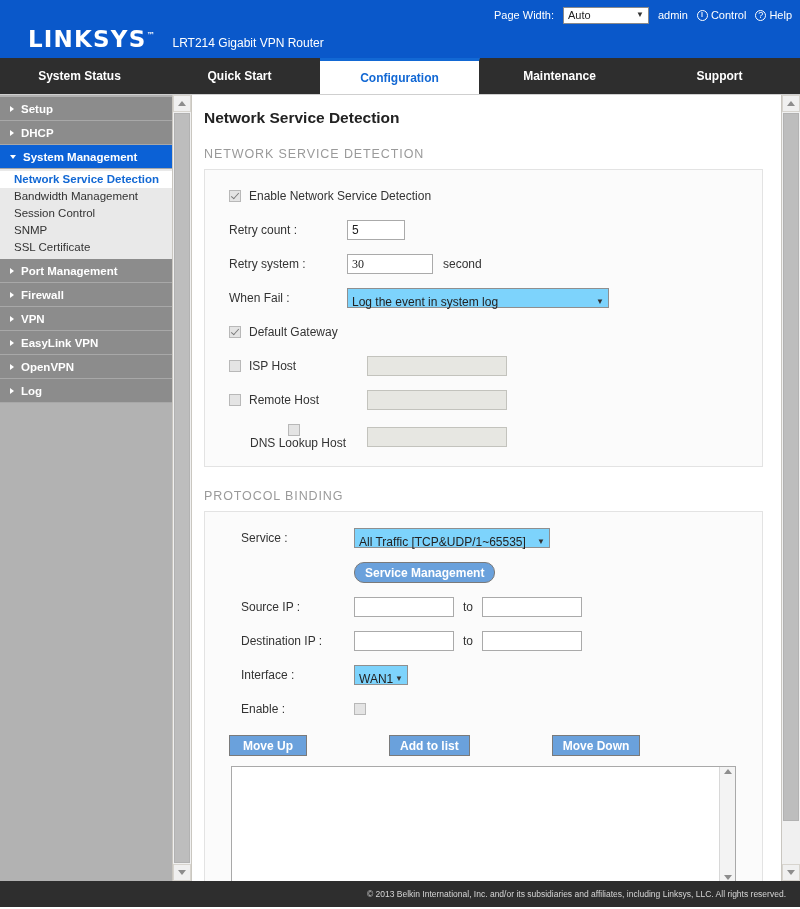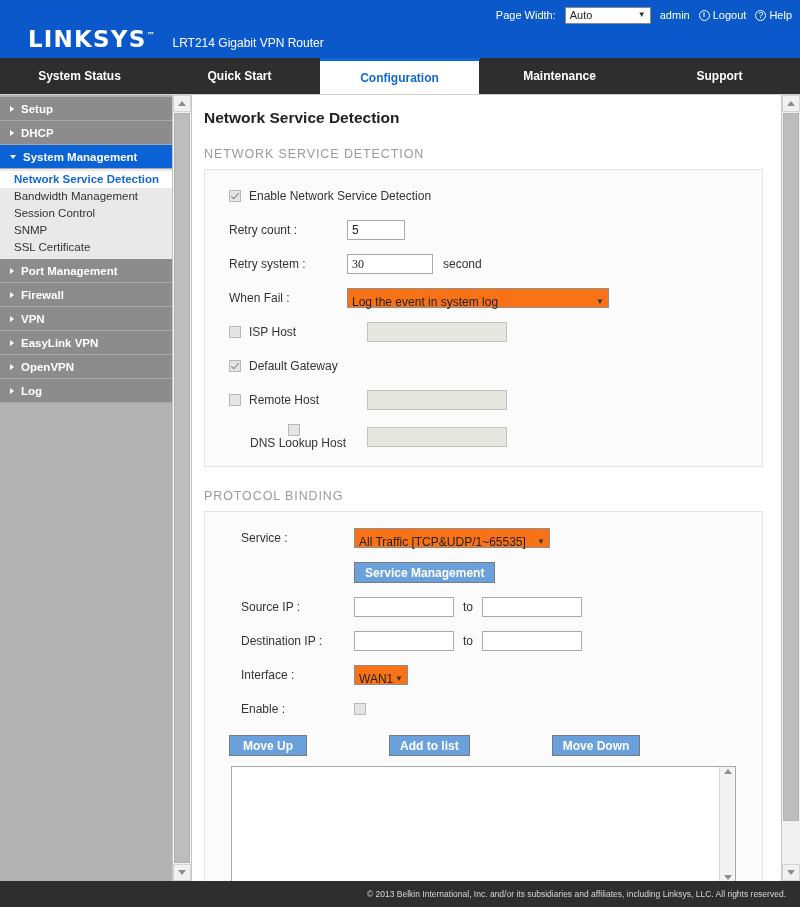--- a/index.html
+++ b/index.html
@@ -344,21 +344,21 @@
     padding: 0 4px;
     box-sizing: border-box;
     outline: none;
   }
   input.txt.dis {
     background: #e7e7e2;
     border: 1px solid #c3c3bd;
   }
   .sel {
     height: 20px;
-    background: #f97316;
+    background: #7dd3fc;
     border: 1px solid #8f8f8f;
     font-size: 12px;
     color: #222222;
     display: inline-flex;
     align-items: center;
     padding: 8px 16px 0 4px;
     position: relative;
     box-sizing: border-box;
     font-family: "Liberation Sans", sans-serif;
   }
@@ -445,21 +445,21 @@
 
   <div class="topbar">
     <span class="pw-label">Page Width:</span>
     <div class="pw-select">
       <span>Auto</span>
       <span class="caret">▼</span>
     </div>
     <span class="user">admin</span>
     <a class="tlink">
       <span class="circ-icon power"></span>
-      <span>Logout</span>
+      <span>Control</span>
     </a>
     <a class="tlink">
       <span class="circ-icon qmark"></span>
       <span>Help</span>
     </a>
   </div>
 
   <div class="brandrow">
     <div class="logo"><span>LINKSYS</span><sup>™</sup></div>
     <div class="model">LRT214  Gigabit VPN Router</div>
@@ -567,32 +567,32 @@
 
         <div class="row">
           <div class="lbl">When Fail :</div>
           <div class="sel" style="width:262px;">
             <span>Log the event in system log</span>
             <span class="caret">▼</span>
           </div>
         </div>
 
         <div class="row">
+          <div class="cb-row" style="padding-left:10px;">
+            <span class="cb checked"></span>
+            <span class="cb-label">Default Gateway</span>
+          </div>
+        </div>
+
+        <div class="row">
           <div class="cb-row" style="padding-left:10px;width:138px;">
             <span class="cb"></span>
             <span class="cb-label">ISP Host</span>
           </div>
           <input class="txt dis" style="width: 140px;" value="">
-        </div>
-
-        <div class="row">
-          <div class="cb-row" style="padding-left:10px;">
-            <span class="cb checked"></span>
-            <span class="cb-label">Default Gateway</span>
-          </div>
         </div>
 
         <div class="row">
           <div class="cb-row" style="padding-left:10px;width:138px;">
             <span class="cb"></span>
             <span class="cb-label">Remote Host</span>
           </div>
           <input class="txt dis" style="width: 140px;" value="">
         </div>
 
@@ -613,21 +613,21 @@
         <div class="row">
           <div class="lbl" style="width:135px;padding-left:22px;">Service :</div>
           <div class="sel" style="width:196px;">
             <span>All Traffic [TCP&amp;UDP/1~65535]</span>
             <span class="caret">▼</span>
           </div>
         </div>
 
         <div class="row">
           <div class="lbl" style="width:135px;padding-left:22px;"></div>
-          <div class="btn-blue" style="min-width:140px;">Service Management</div>
+          <div class="btn-blue" style="min-width:140px;border-radius:10px;">Service Management</div>
         </div>
 
         <div class="row">
           <div class="lbl" style="width:135px;padding-left:22px;">Source IP :</div>
           <input class="txt" style="width: 100px;" value="">
           <span class="to">to</span>
           <input class="txt" style="width: 100px;" value="">
         </div>
 
         <div class="row">

